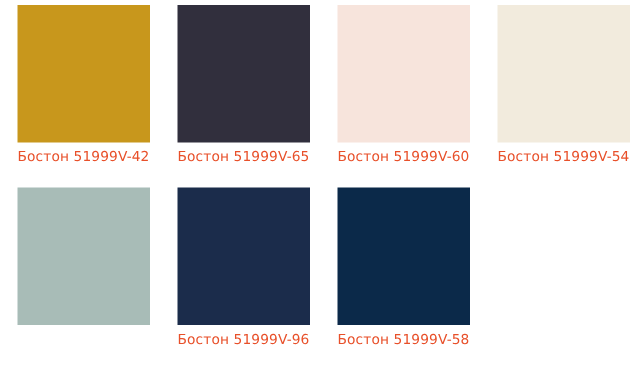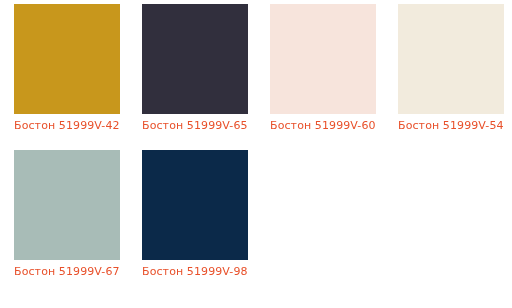--- a/index.html
+++ b/index.html
@@ -73,23 +73,26 @@
     <span class="swatch-label">Бостон 51999V-60</span>
   </div>
 
   <div class="swatch-cell">
     <span class="swatch-chip" style="background-color: rgb(242, 235, 221);"></span>
     <span class="swatch-label">Бостон 51999V-54</span>
   </div>
 
   <div class="swatch-cell">
     <span class="swatch-chip" style="background-color: rgb(168, 188, 183);"></span>
-    <span class="swatch-label">Бостон 51999V-67</span>
   </div>
 
 
+  <div class="swatch-cell">
+    <span class="swatch-chip" style="background-color: rgb(27, 44, 75);"></span>
+    <span class="swatch-label">Бостон 51999V-96</span>
+  </div>
 
   <div class="swatch-cell">
     <span class="swatch-chip" style="background-color: rgb(11, 41, 73);"></span>
-    <span class="swatch-label">Бостон 51999V-98</span>
+    <span class="swatch-label">Бостон 51999V-58</span>
   </div>
 
 </div>
 
 </body></html>

